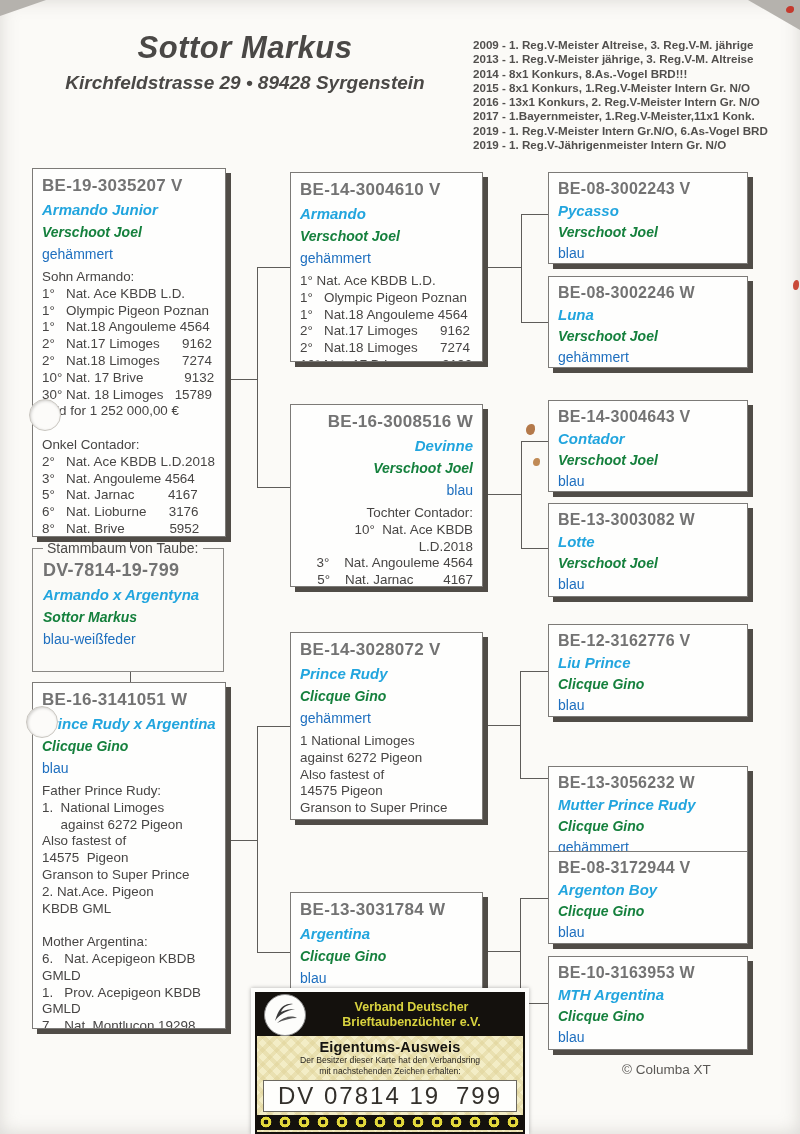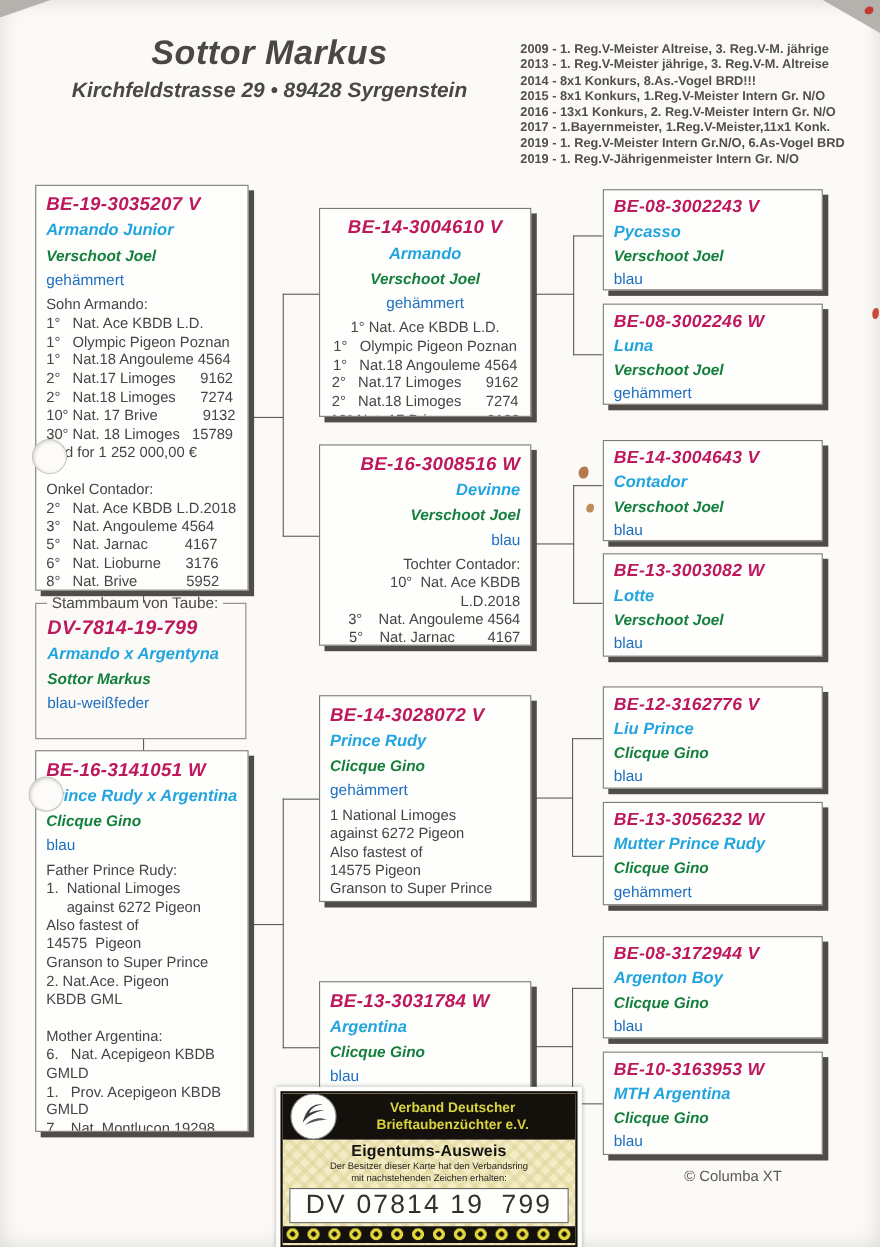--- a/index.html
+++ b/index.html
@@ -20,21 +20,21 @@
   
   .owner-block{position:absolute;left:20px;top:30px;width:450px;text-align:center;color:#4a4846;}
   .owner-name{font-size:31px;font-style:italic;font-weight:600;letter-spacing:.5px;}
   .owner-address{font-size:19px;font-style:italic;font-weight:600;margin-top:6px;}
   .owner-contact{font-size:15.5px;font-style:italic;font-weight:600;margin-top:5px;}
   .achievements{position:absolute;left:473px;top:38px;width:325px;
     font-size:11.6px;font-weight:bold;color:#514f4d;line-height:14.3px;white-space:pre-wrap;}
   
   .pbox{position:absolute;background:#fefefd;border:1px solid #7c7a77;
     box-shadow:5px 5px 0 #504c47;padding:7px 9px;box-sizing:border-box;overflow:hidden;z-index:3;}
-  .ring{font-size:17px;font-weight:bold;font-style:italic;color:#be185d;letter-spacing:.3px;margin-bottom:5px;}
+  .ring{font-size:17px;font-weight:bold;color:#737373;letter-spacing:.3px;margin-bottom:5px;}
   .bird-name{font-size:15px;font-weight:bold;font-style:italic;color:#22a5de;margin-bottom:6px;}
   .breeder{font-size:14px;font-weight:bold;font-style:italic;color:#15803d;margin-bottom:6px;}
   .feather{font-size:14px;color:#1e6fbf;margin-bottom:7px;}
   .results{font-size:13.4px;color:#474544;line-height:16.8px;}
   .results div{white-space:pre-wrap;min-height:16.8px;}
   .rbox .ring{font-size:16px;margin-bottom:4px;}
   .rbox .bird-name{margin-bottom:5px;}
   .rbox .breeder{margin-bottom:5px;}
   
   .subject-box{position:absolute;left:32px;top:540px;width:192px;height:132px;
@@ -173,21 +173,21 @@
         <div></div>
         <div>Mother Argentina:</div>
         <div>6.   Nat. Acepigeon KBDB</div>
         <div>GMLD</div>
         <div>1.   Prov. Acepigeon KBDB</div>
         <div>GMLD</div>
         <div>7.   Nat. Montlucon 19298 Pig.</div>
       </div>
   </div>
 
-  <div class="pbox" style="left:290px;top:189px;width:193px;height:190px;text-align:center;">
+  <div class="pbox" style="left:290px;top:172px;width:193px;height:190px;">
     <div class="ring">BE-14-3004610 V</div>
     <div class="bird-name">Armando</div>
     <div class="breeder">Verschoot Joel</div>
     <div class="feather">gehämmert</div>
     <div class="results">
         <div>1° Nat. Ace KBDB L.D.</div>
         <div>1°   Olympic Pigeon Poznan</div>
         <div>1°   Nat.18 Angouleme 4564</div>
         <div>2°   Nat.17 Limoges      9162</div>
         <div>2°   Nat.18 Limoges      7274</div>
@@ -256,21 +256,21 @@
     <div class="bird-name">Lotte</div>
     <div class="breeder">Verschoot Joel</div>
     <div class="feather">blau</div>
   </div>
   <div class="pbox rbox" style="left:548px;top:624px;width:200px;height:93px;">
     <div class="ring">BE-12-3162776 V</div>
     <div class="bird-name">Liu Prince</div>
     <div class="breeder">Clicque Gino</div>
     <div class="feather">blau</div>
   </div>
-  <div class="pbox rbox" style="left:548px;top:729px;width:200px;height:94px;">
+  <div class="pbox rbox" style="left:548px;top:766px;width:200px;height:94px;">
     <div class="ring">BE-13-3056232 W</div>
     <div class="bird-name">Mutter Prince Rudy</div>
     <div class="breeder">Clicque Gino</div>
     <div class="feather">gehämmert</div>
   </div>
   <div class="pbox rbox" style="left:548px;top:851px;width:200px;height:93px;">
     <div class="ring">BE-08-3172944 V</div>
     <div class="bird-name">Argenton Boy</div>
     <div class="breeder">Clicque Gino</div>
     <div class="feather">blau</div>

